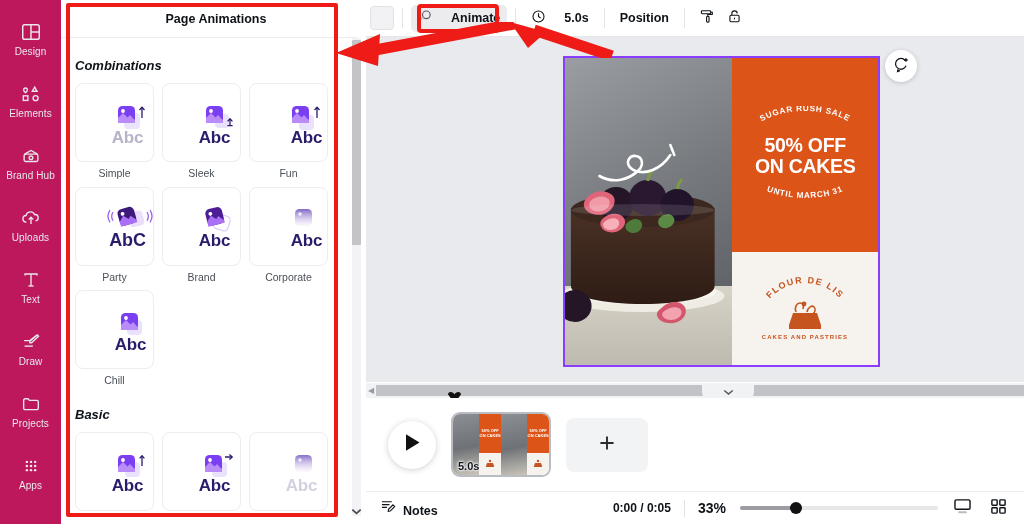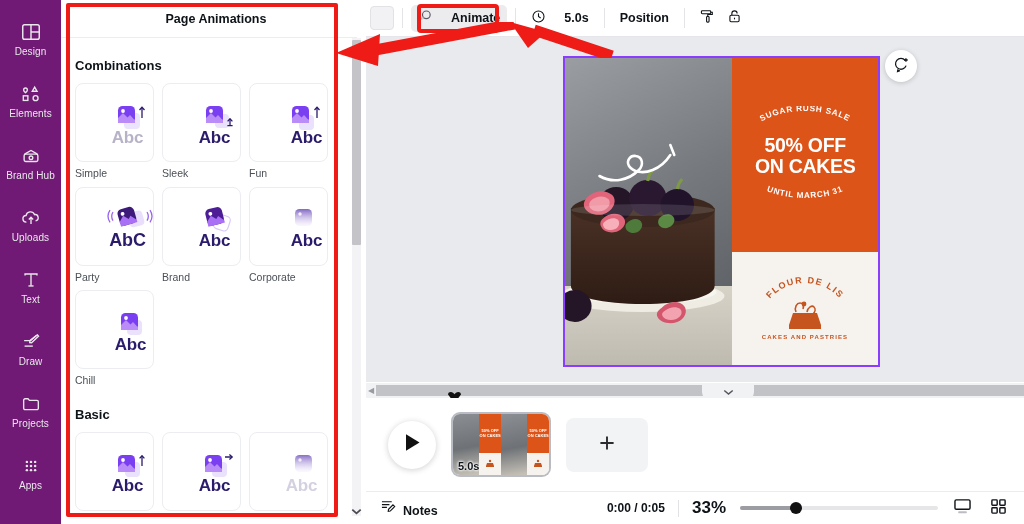--- a/index.html
+++ b/index.html
@@ -7,21 +7,21 @@
     width: 1024px; height: 524px;
     overflow: hidden;
     font-family: "Liberation Sans", sans-serif;
     background: #ffffff;
   }
   #app { position: relative; width: 1024px; height: 524px; }
 
   
   .rail {
     position: absolute; left: 0; top: 0; width: 61px; height: 524px;
-    background: #701a75; display: flex; flex-direction: column;
+    background: #be185d; display: flex; flex-direction: column;
     align-items: center; padding-top: 8px;
   }
   .rail-item {
     width: 61px; height: 62px; display: flex; flex-direction: column;
     align-items: center; justify-content: center; gap: 4px; cursor: pointer;
   }
   .rail-icon { width: 22px; height: 22px; display:block; color:#e8e8ea; }
   .rail-label { font-size: 10px; color: #e8e8ea; letter-spacing: .1px; line-height:1; }
 
   
@@ -31,30 +31,31 @@
   }
   .panel-header {
     height: 38px; display: flex; align-items: center; padding-left: 14px;
     border-bottom: 1px solid #ededf0; background:#fff;justify-content:center;
   }
   .panel-title { font-size: 12.5px; font-weight: 700; color: #0e1318; }
   .panel-body { position:absolute; top:38px; left:0; right:0; bottom:0; padding: 0 14px; }
   .section-title {
     font-size: 13px; font-weight: 700; color: #0e1318;
     margin: 20px 0 10px 0;
+    font-style: italic;
   }
   .grid { display: grid; grid-template-columns: repeat(3, 79px); gap: 7px 8px; }
   .anim-cell { width: 79px; cursor: pointer; }
   .anim-tile {
     width: 79px; height: 79px; border: 1px solid #ecedf0; border-radius: 8px;
     background: #fff; position: relative; overflow: hidden;
     display:flex; align-items:center; justify-content:center;padding-left:26px;
   }
   .anim-label {
-    font-size: 10.5px; color: #4a5057; text-align: left;
+    font-size: 10.5px; color: #4a5057; text-align: center;
     margin-top: 6px; line-height: 1.1;
   }
   .mini { position: relative; width: 56px; height: 50px; }
   .mini svg { position:absolute; left:0; top:0; }
   .abc {
     position: absolute; left: 0; right: 0; bottom: 0;
     text-align: center; font-size: 17px; font-weight: 700;
     color: #2b1b6b; font-family: "Liberation Sans", sans-serif;
     letter-spacing: -.2px;
   }
@@ -181,21 +182,21 @@
   
   .bottom-bar {
     position:absolute; left:366px; top:491px; right:0; height:33px;
     background:#fff; border-top:1px solid #ececed;
     display:flex; align-items:center; padding: 0 14px;
   }
   .notes-btn { display:flex; align-items:flex-end; gap:7px; cursor:pointer; }
   .notes-label { font-size:12.5px; color:#0e1318; font-weight:600; }
   .time-label { font-size:12px; color:#0e1318; font-weight:600; }
   .bb-sep { width:1px; height:17px; background:#e2e2e6; margin:0 13px; }
-  .zoom-label { font-size:17px; color:#0e1318; font-weight:600; }
+  .zoom-label { font-size:14px; color:#0e1318; font-weight:600; }
   .slider { width:198px; height:4px; background:#e6e6e9; border-radius:3px;
             position:relative; margin-left:14px; cursor:pointer; }
   .slider-fill { position:absolute; left:0; top:0; height:4px; width:56px;
             background:#9c9ca3; border-radius:3px; }
   .slider-knob { position:absolute; left:50px; top:-4px; width:12px; height:12px;
             border-radius:50%; background:#111; }
   .bb-icon { width:24px; height:20px; display:flex; align-items:center;
             justify-content:center; cursor:pointer; margin-left:12px; }
 
   

